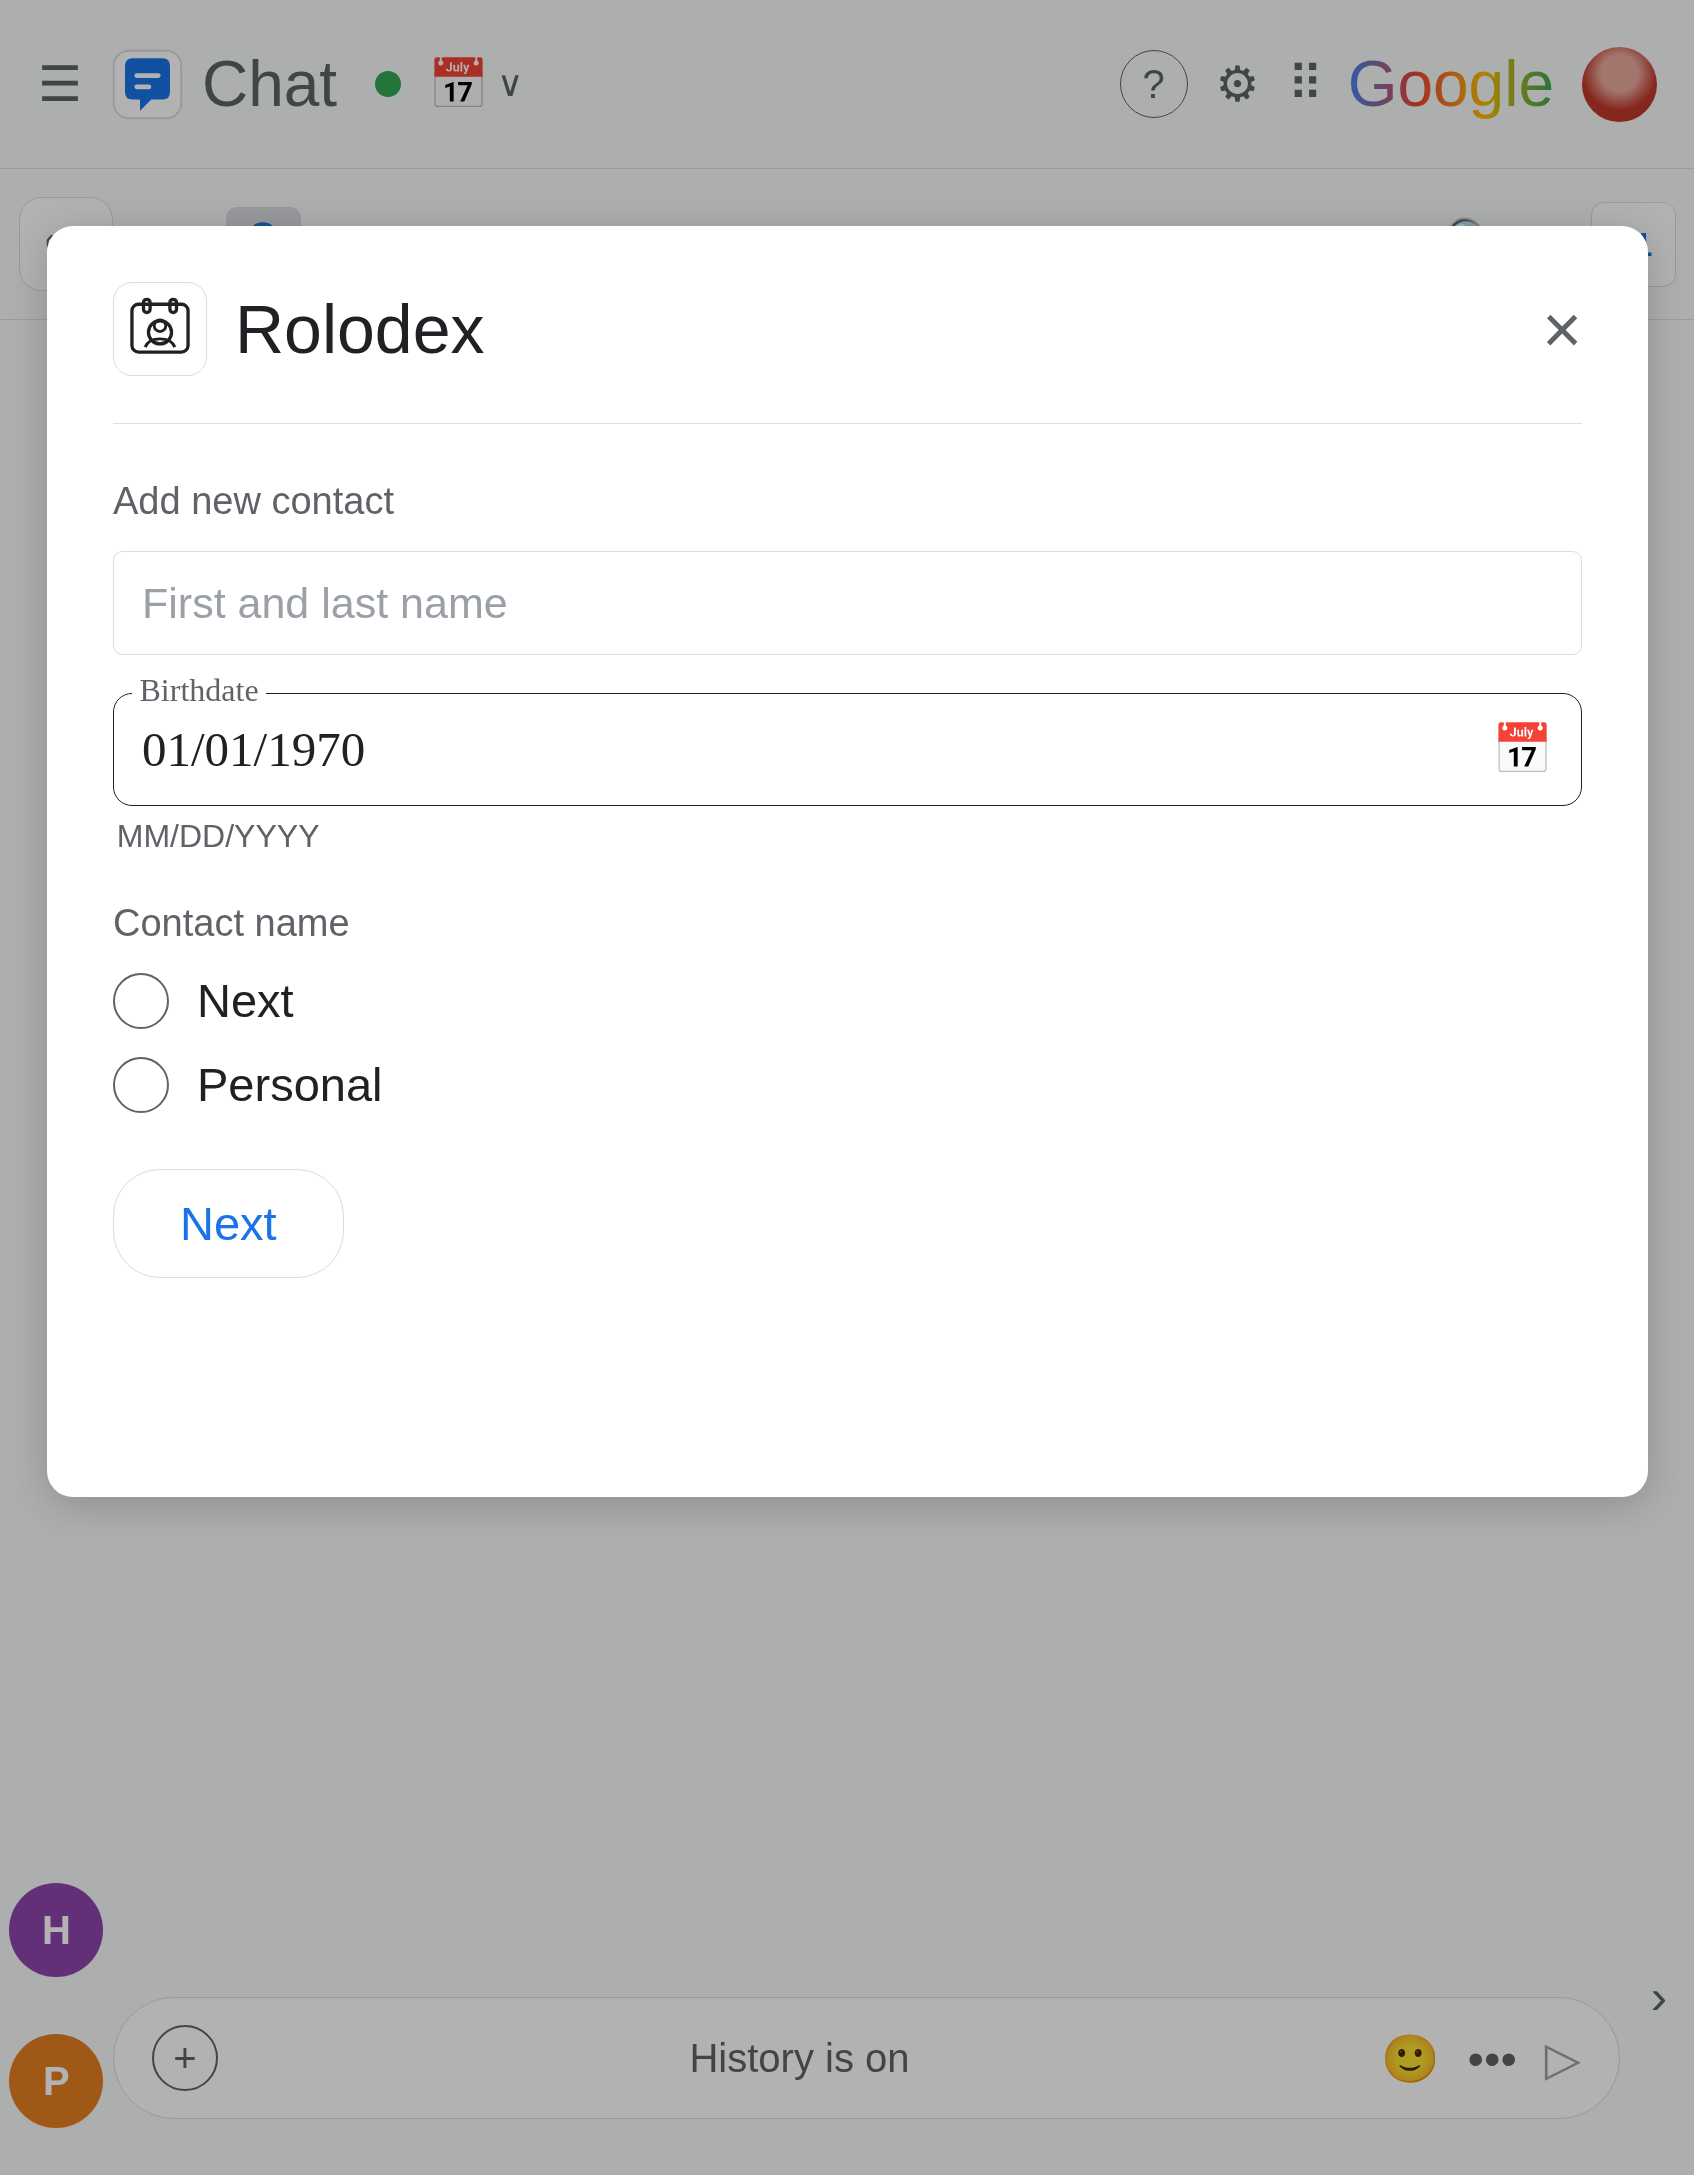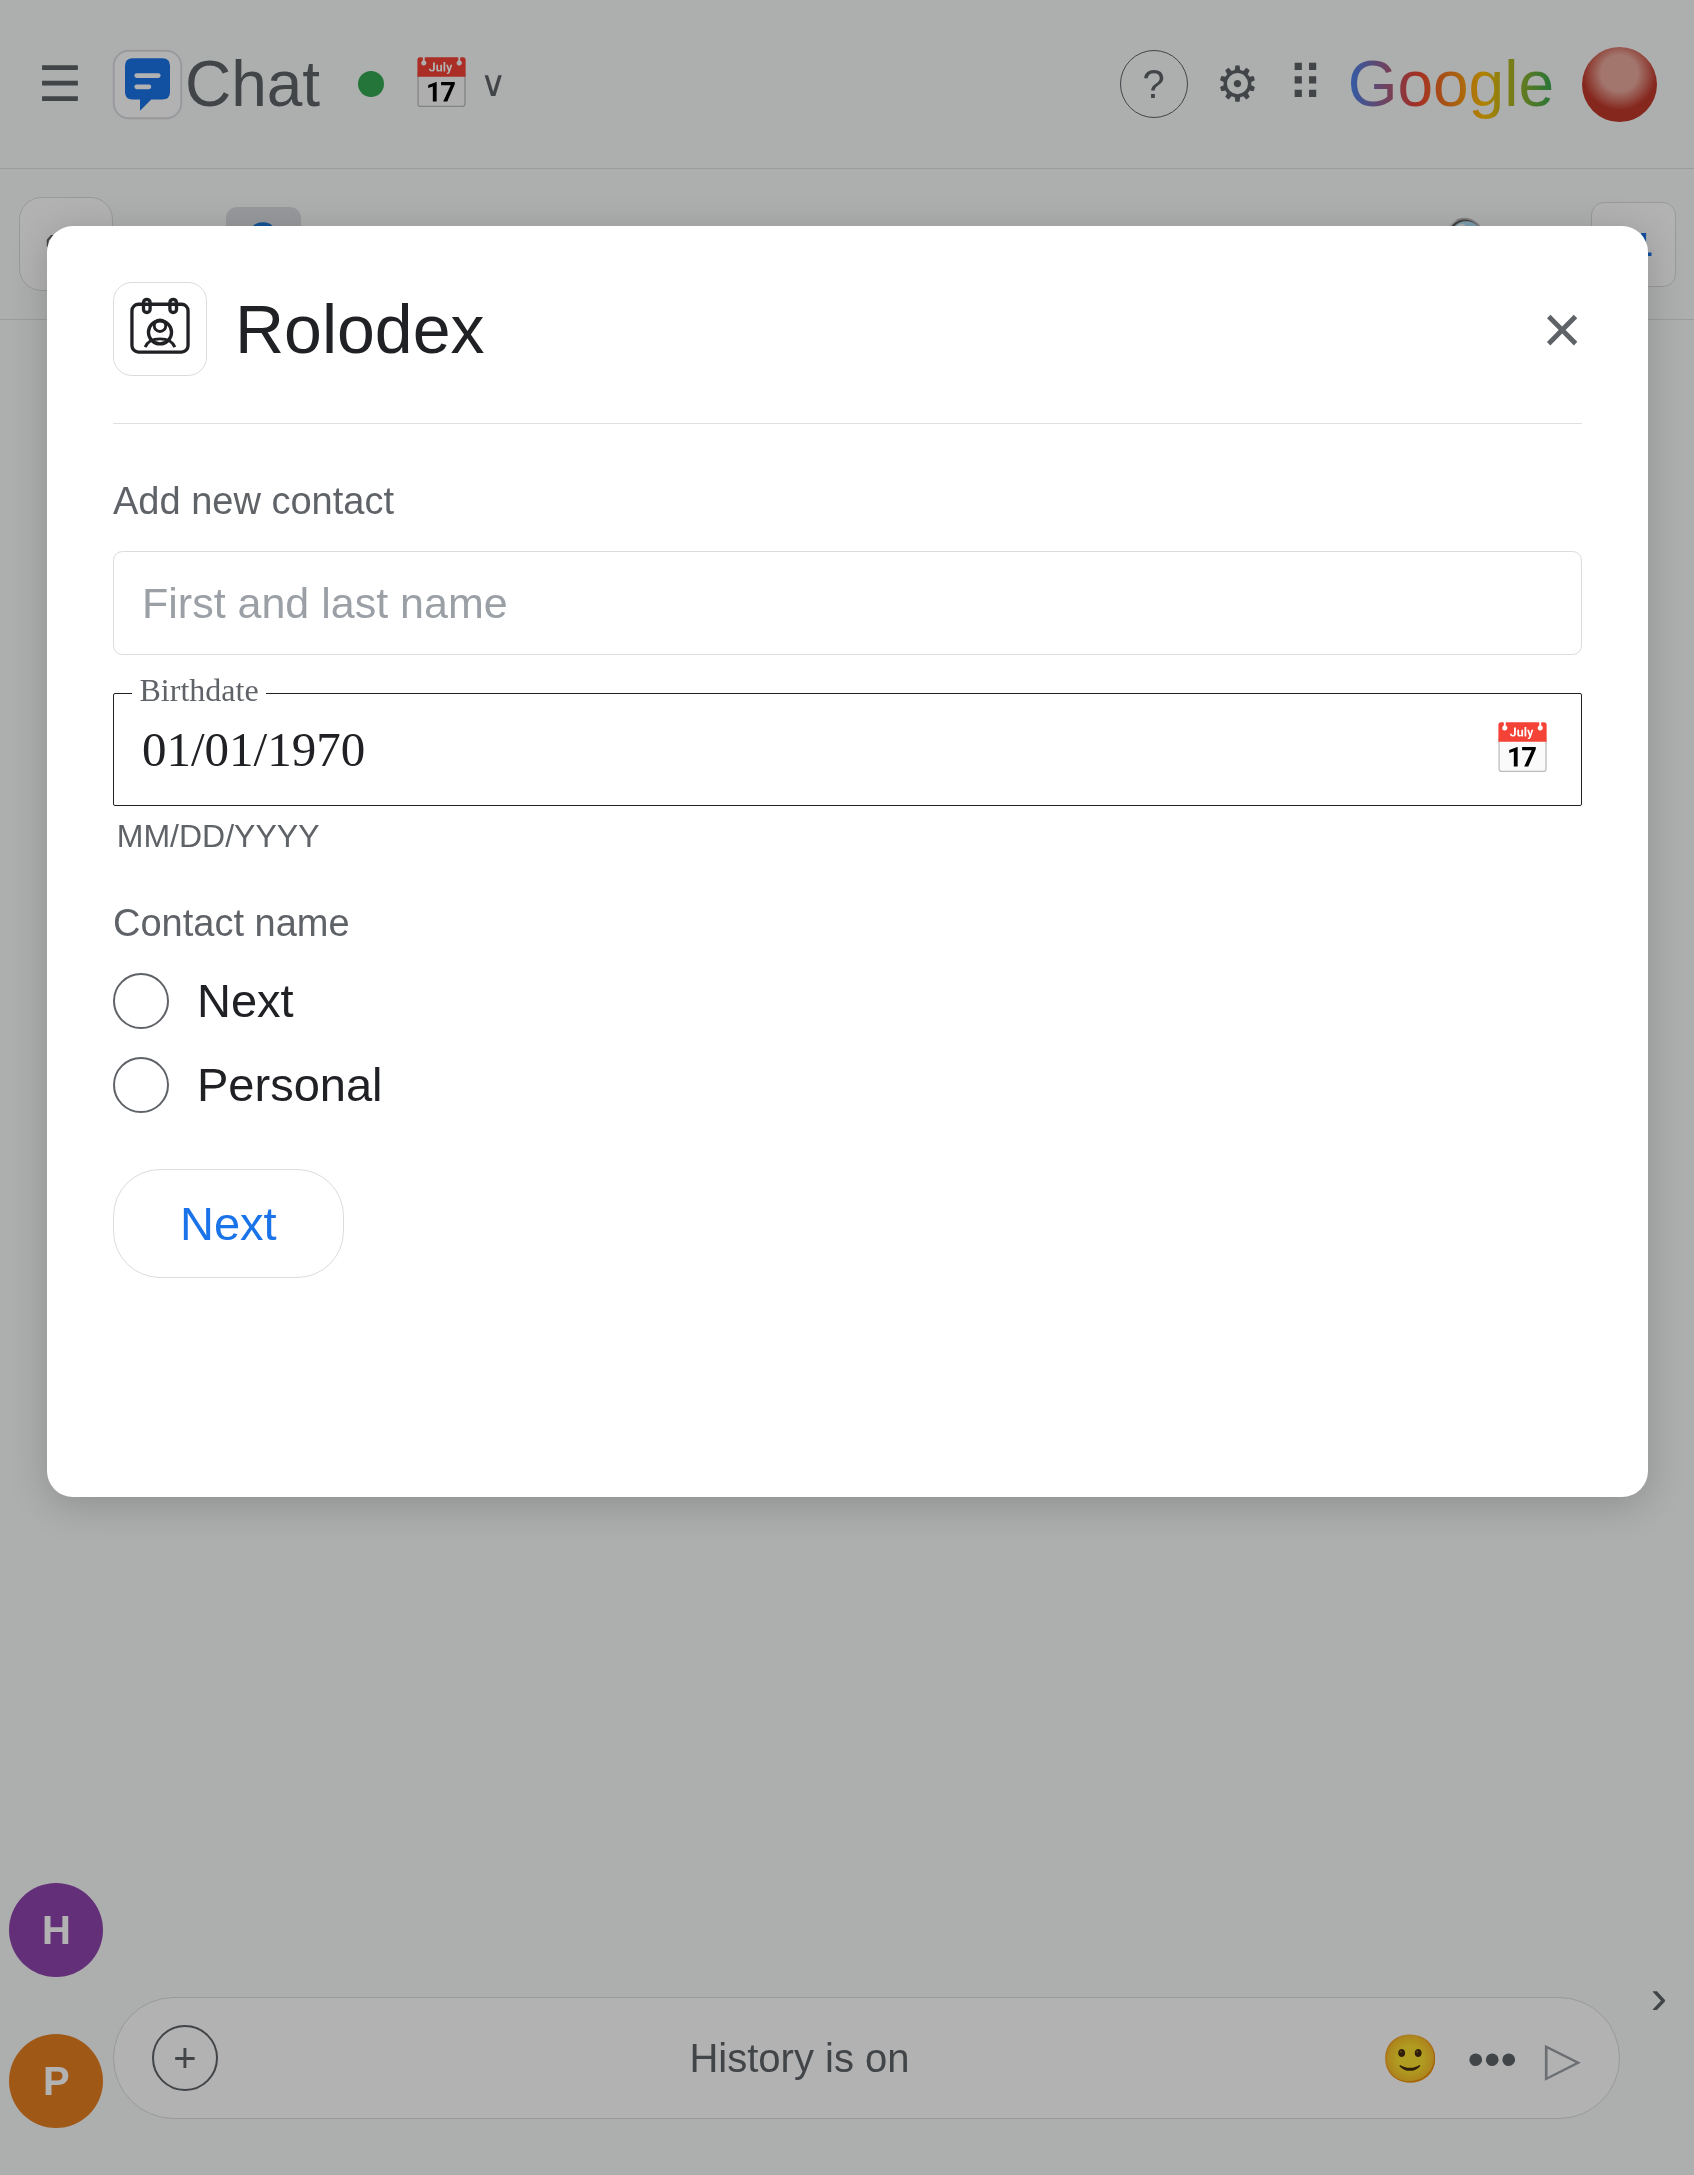--- a/index.html
+++ b/index.html
@@ -25,21 +25,21 @@
       border-bottom: 0.9px solid #e0e0e0;
     }
     .nav-hamburger {
       font-size: 49px;
       color: #5f6368;
       cursor: pointer;
     }
     .nav-logo-area {
       display: flex;
       align-items: center;
-      gap: 0;
+      gap: 17px;
     }
     .chat-icon-svg {
       width: 75px;
       height: 75px;
     }
     .nav-title {
       font-size: 64px;
       color: #5f6368;
       font-weight: 400;
     }
@@ -348,21 +348,21 @@
       left: 19px;
       background: white;
       padding: 0 7.5px;
       font-size: 32px;
       color: #5f6368;
     }
     .date-input-row {
       width: 100%;
       height: 113px;
       border: 1.4px solid #202124;
-      border-radius: 2px;
+      border-radius: 19px;
       font-size: 49px;
       color: #202124;
       padding: 0 28px;
       display: flex;
       align-items: center;
       justify-content: space-between;
     }
     .date-input-text {
       font-size: 49px;
       color: #202124;

